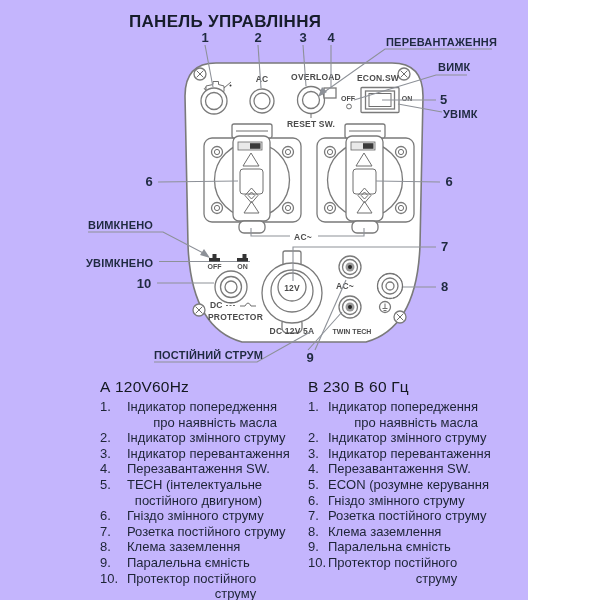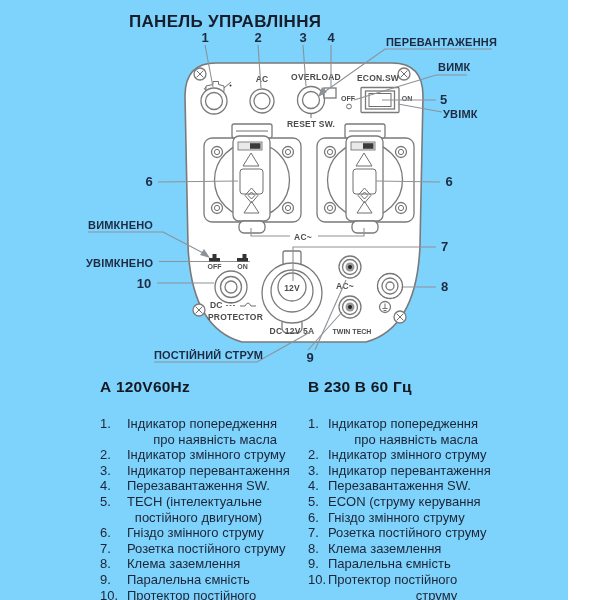--- a/index.html
+++ b/index.html
@@ -1,38 +1,38 @@
 <!DOCTYPE html>
 <html><head>
 <meta charset="utf-8">
 <style>
   html,body{margin:0;padding:0;background:#fff;}
   body{width:600px;height:600px;overflow:hidden;font-family:"Liberation Sans",sans-serif;}
-  .stage{position:relative;width:568px;height:600px;background:#7dd3fc;}
+  .stage{position:relative;width:528px;height:600px;background:#c4b5fd;}
   #title{position:absolute;left:129px;top:12px;font-size:17px;font-weight:700;color:#171d2b;letter-spacing:.3px;}
   svg.diagram{position:absolute;left:0;top:0;}
 
   
   .outline{fill:#fff;stroke:#7a7a7a;stroke-width:1.6;}
   .comp{fill:#fff;stroke:#7a7a7a;stroke-width:1.3;}
   .thin{fill:none;stroke:#6f6f6f;stroke-width:1;}
   .lead{fill:none;stroke:#8d9198;stroke-width:1.1;}
   .ah{fill:#8d9198;stroke:none;}
   .dark{fill:#333;stroke:none;}
   text{font-family:"Liberation Sans",sans-serif;}
   .cnum{font-size:13px;font-weight:700;fill:#1f2a40;}
   .clabel{font-size:11px;font-weight:700;fill:#1f2a40;letter-spacing:.2px;}
   .plabel{font-size:8.5px;font-weight:700;fill:#4c4c4c;letter-spacing:.2px;}
   .psmall{font-size:7px;font-weight:700;fill:#4c4c4c;}
 
   
   .col{position:absolute;top:378px;width:206px;color:#1d2436;}
   .col-a{left:100px;}
   .col-b{left:308px;}
-  .col .hdr{margin:0 0 20px 0;font-size:15.5px;font-weight:700;color:#141821;letter-spacing:.2px;}
+  .col .hdr{margin:0 0 3px 0;font-size:15.5px;font-weight:400;color:#141821;letter-spacing:.2px;}
   .li{display:flex;font-size:13px;line-height:15.6px;}
   .li .num{flex:0 0 27px;}
   .col-b .li .num{flex:0 0 20px;}
   .ln{display:block;text-align:right;}
 </style>
 </head>
 <body>
 
 <div class="stage">
 
@@ -326,21 +326,21 @@
     <div class="li">
         <span class="num">4.</span>
         <span class="txt">
           <span class="ln">Перезавантаження SW.</span>
           <span class="ln"></span>
         </span>
       </div>
     <div class="li">
         <span class="num">5.</span>
         <span class="txt">
-          <span class="ln">ECON (струму керування</span>
+          <span class="ln">ECON (розумне керування</span>
         </span>
       </div>
     <div class="li">
         <span class="num">6.</span>
         <span class="txt">
           <span class="ln">Гніздо змінного струму</span>
           <span class="ln"></span>
         </span>
       </div>
     <div class="li">

